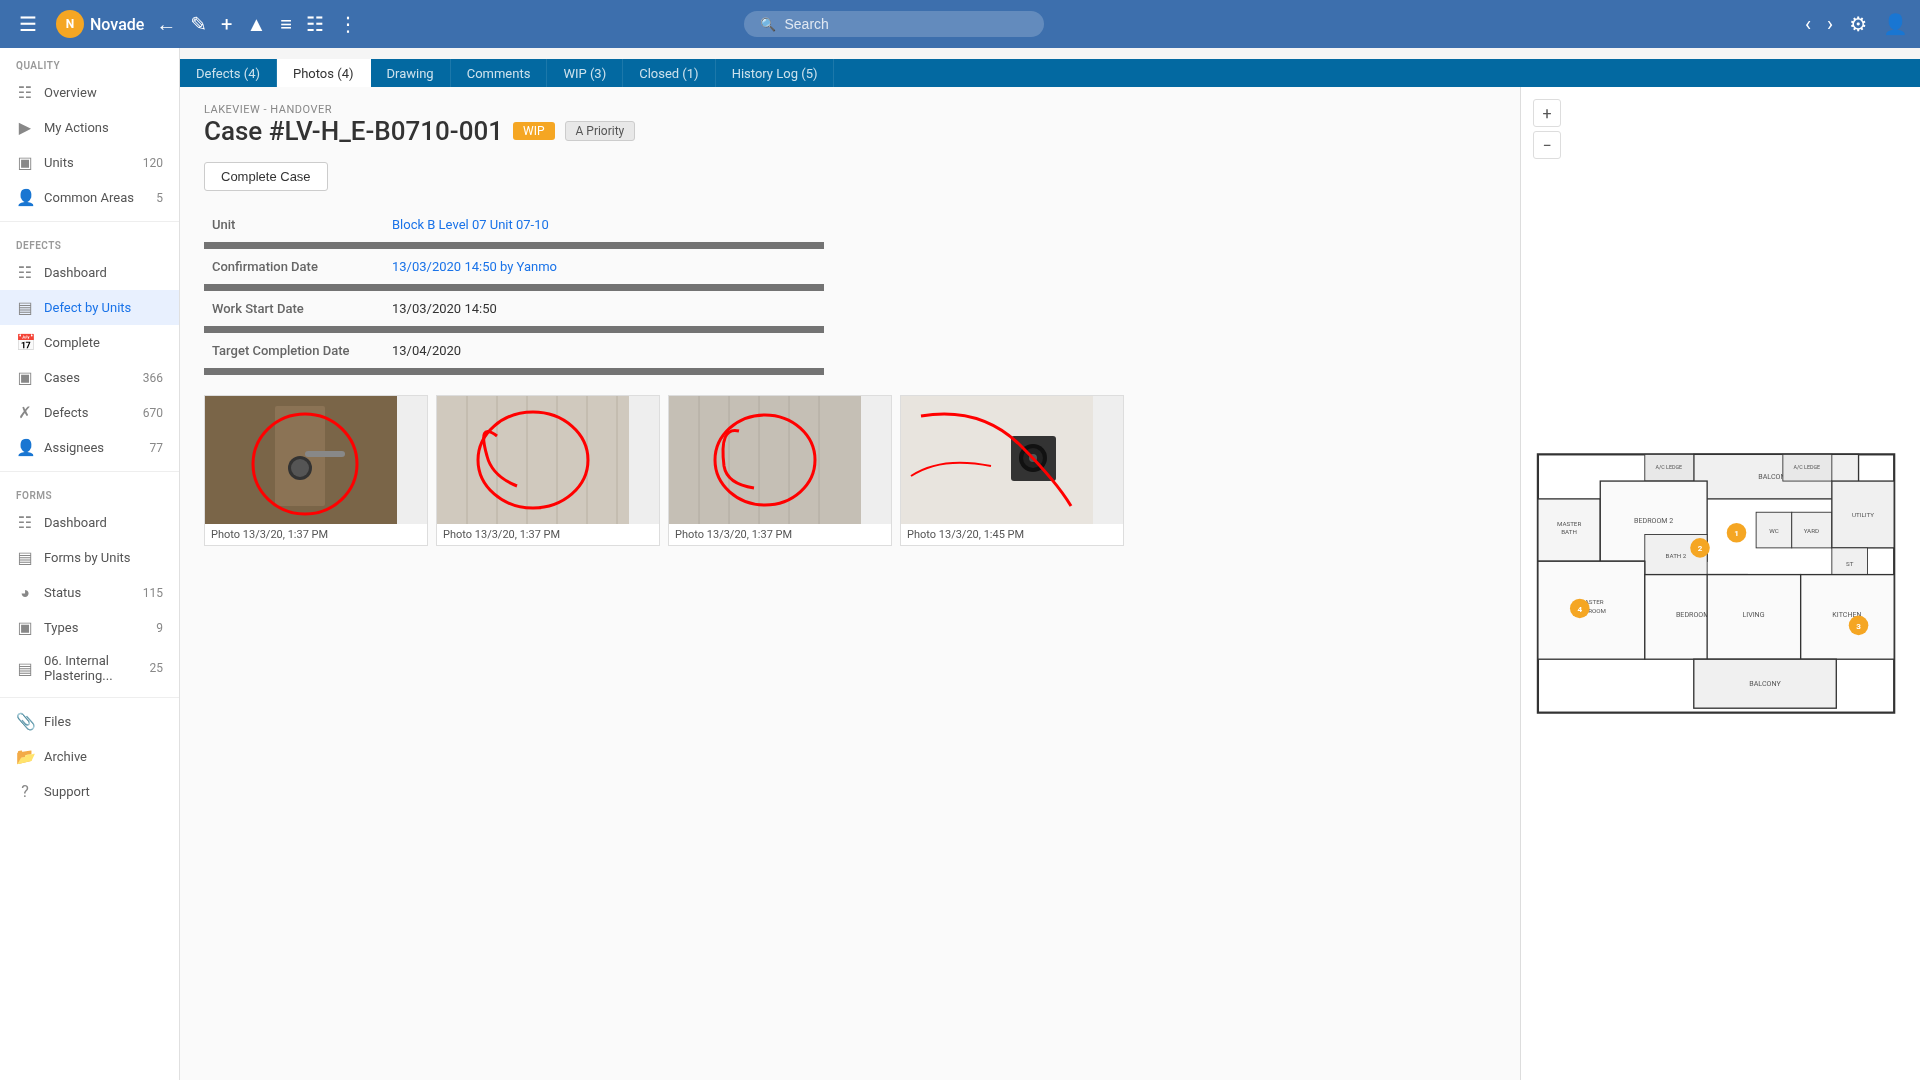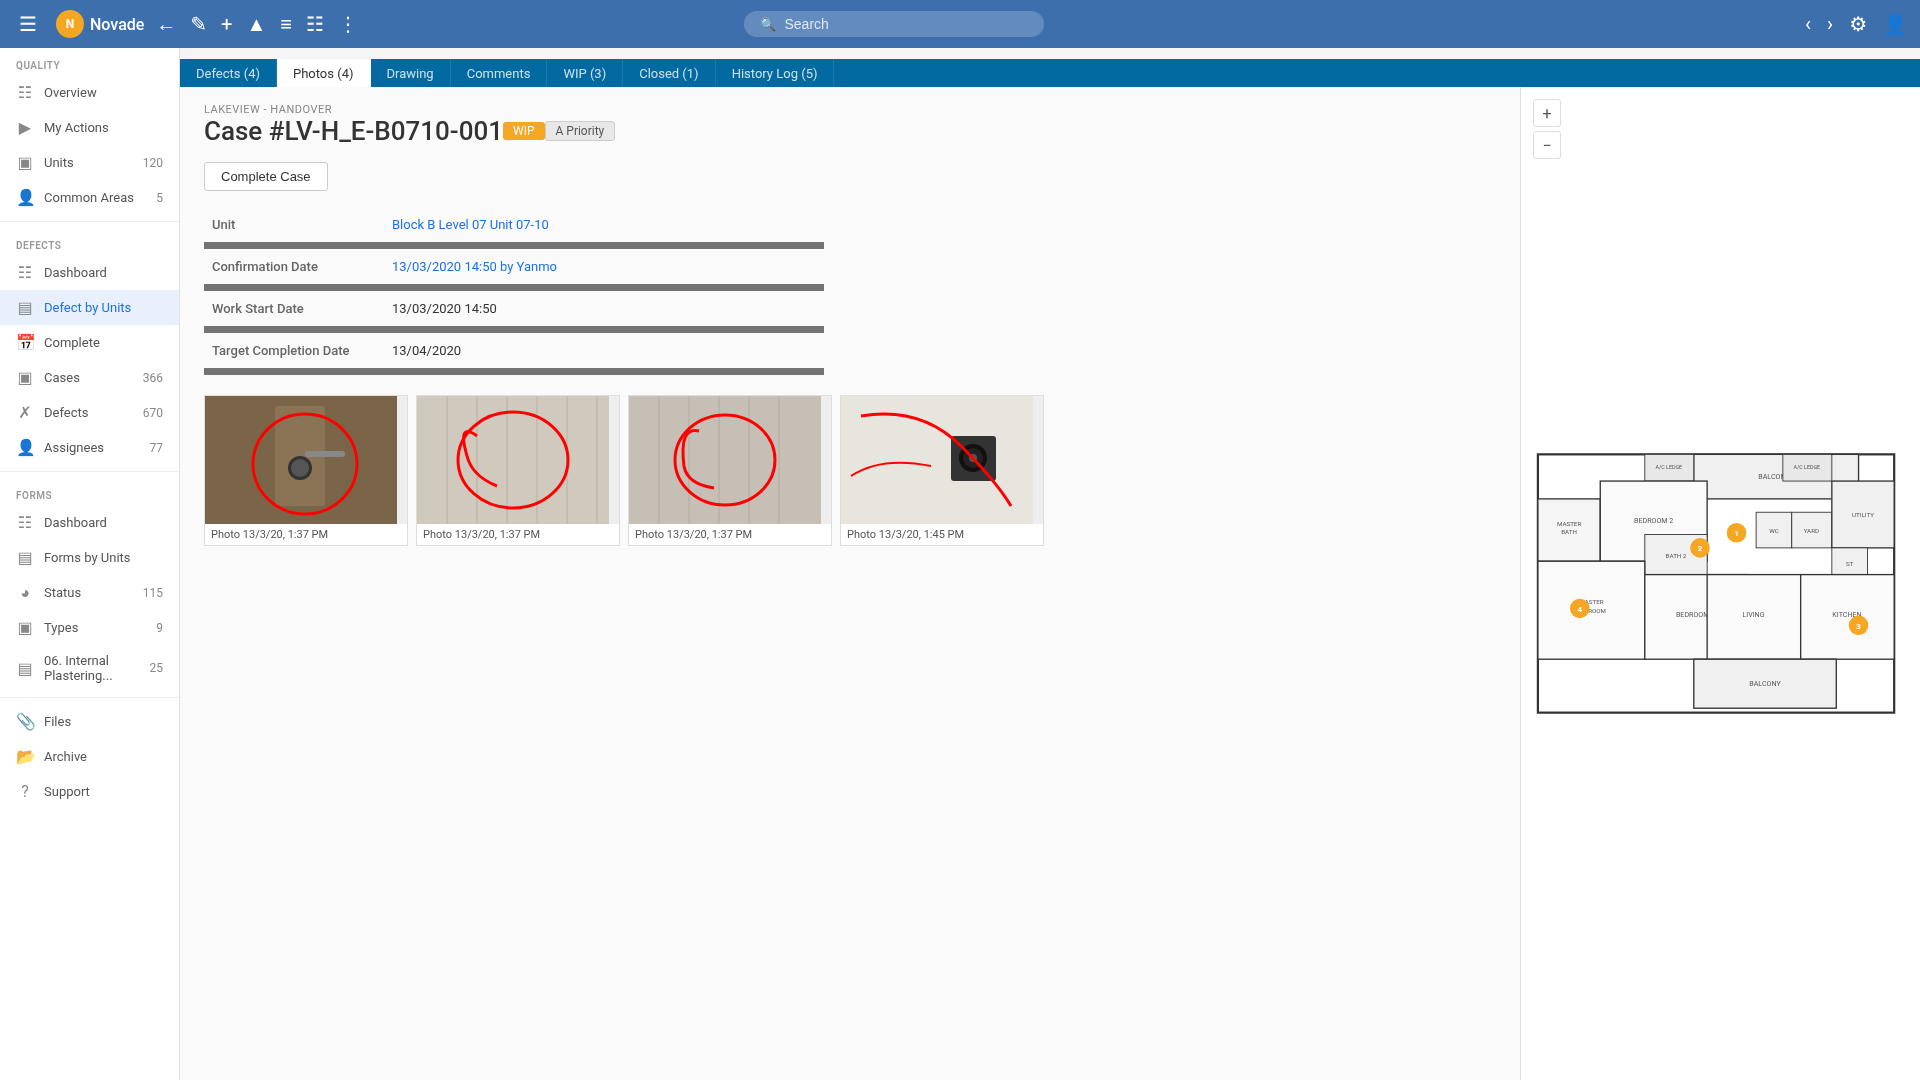--- a/index.html
+++ b/index.html
@@ -111,20 +111,21 @@
     .breadcrumb {
       font-size: 11px;
       color: #888;
       text-transform: uppercase;
       letter-spacing: 0.5px;
     }
 
     .case-title-row {
       display: flex;
       align-items: center;
+      gap: 10px;
       margin-bottom: 16px;
     }
 
     .case-title {
       font-size: 26px;
       font-weight: 500;
       color: #333;
     }
 
     .badge {
@@ -159,21 +160,21 @@
     .detail-table td:first-child { color: #666; font-weight: 500; width: 180px; }
     .detail-table a { color: #1a73e8; text-decoration: none; }
 
     
     .photos-grid {
       display: flex;
       gap: 8px;
       flex-wrap: wrap;
     }
     .photo-item {
-      width: 204px;
+      width: 224px;
       background: #eee;
       border: 1px solid #ddd;
       overflow: hidden;
     }
     .photo-thumb {
       width: 192px;
       height: 128px;
       background: #ccc;
       position: relative;
       overflow: hidden;

